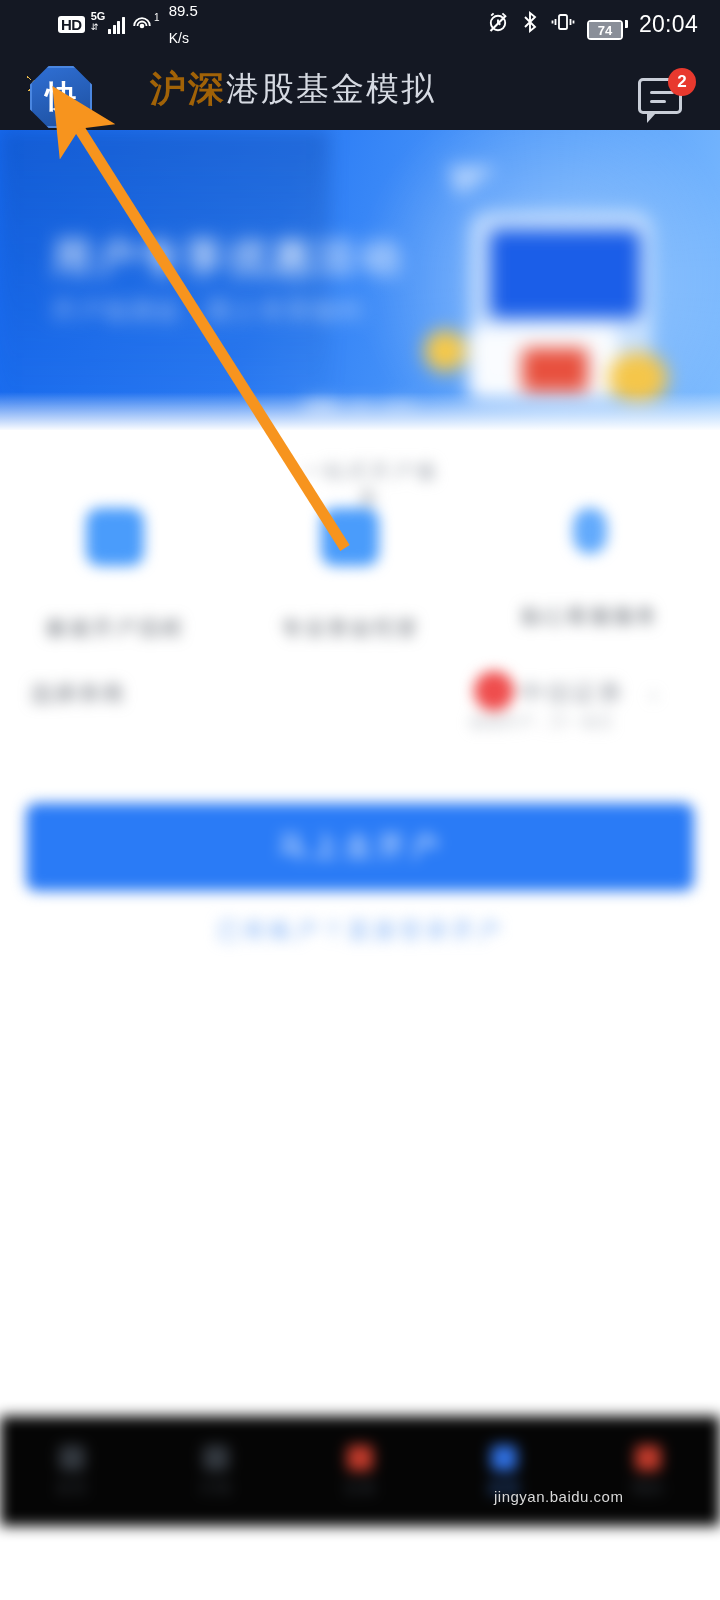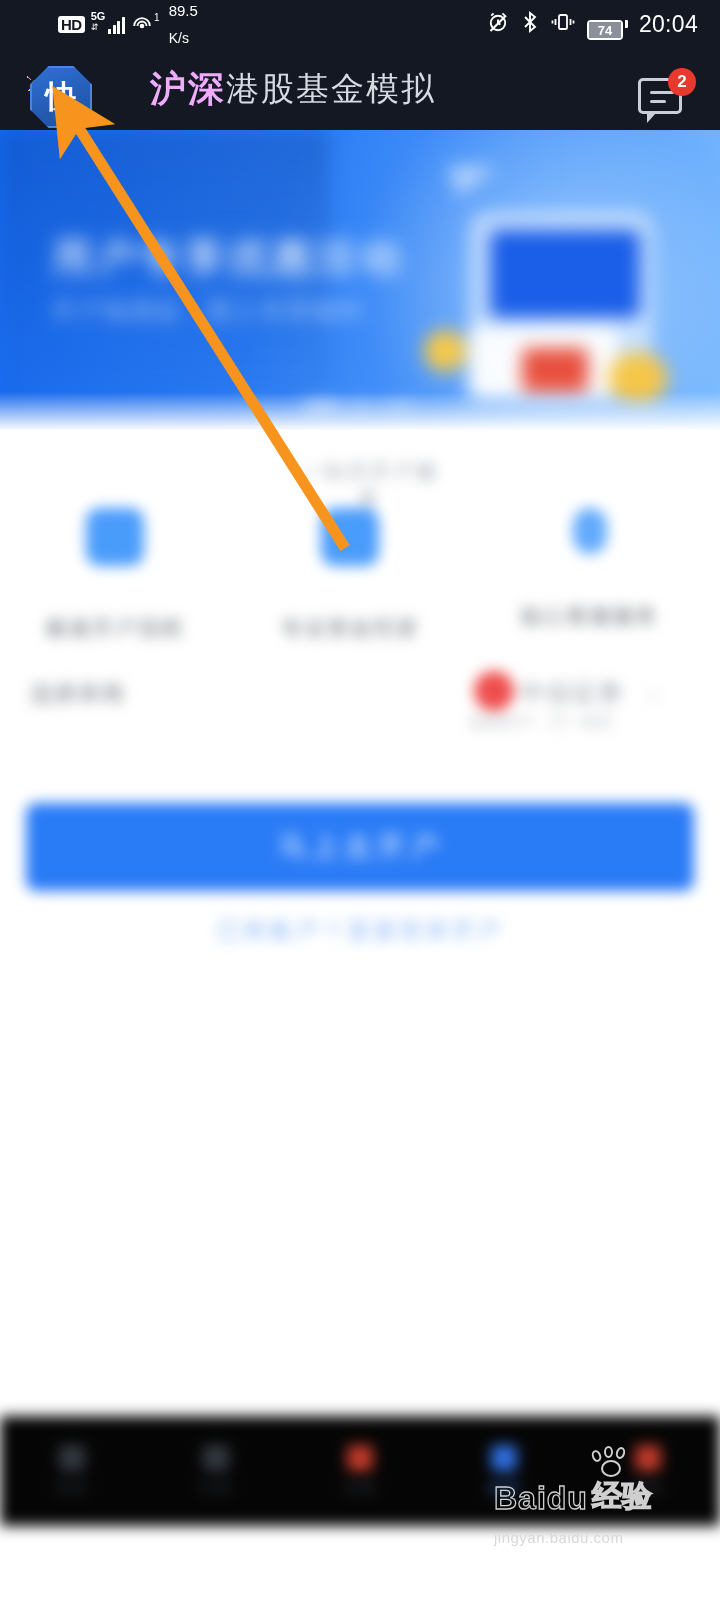--- a/index.html
+++ b/index.html
@@ -72,21 +72,21 @@
   }
   .logo-spark.s1::before{ color:#e8b84a; }
   .logo-spark.s2::before{ color:#49d0c8; }
 
   #nav-tabs{ position:absolute; left:150px; top:0; height:82px; display:flex; align-items:center; }
   .nav-tab{
     font-family:"DejaVu Serif","Liberation Serif",serif;
     font-size:33px; color:#d6dae2; letter-spacing:2px; cursor:pointer;
   }
   .nav-tab + .nav-tab{ }
-  .nav-tab.active{ color:#f0abfc; font-weight:bold; font-size:36px;font-family:Liberation Serif, serif; }
+  .nav-tab.active{ color:#a16207; font-weight:bold; font-size:36px;font-family:Liberation Serif, serif; }
 
   #msg-btn{ position:absolute; right:24px; top:20px; width:62px; height:58px; }
   .msg-bubble{
     position:absolute; left:4px; top:10px; width:44px; height:36px;
     border:3px solid #c9ced8; border-radius:5px;
   }
   .msg-bubble::after{
     content:""; position:absolute; left:6px; bottom:-12px;
     border-left:9px solid #c9ced8; border-bottom:10px solid transparent; border-top:0;
   }
@@ -347,30 +347,20 @@
       <span class="bn-ic"></span>
       <span class="bn-tx">发现</span>
     </div>
     <div class="bn-item">
       <span class="bn-ic dot-red"></span>
       <span class="bn-tx">我的</span>
     </div>
   </div>
 
   <div id="watermark">
-    <div class="wm-main">
-      <span class="wm-paw">
-        <span class="p1"></span>
-          <span class="p2"></span>
-          <span class="p3"></span>
-          <span class="p4"></span>
-      </span>
-      <span class="wm-text">Baidu</span>
-      <span class="wm-cn">经验</span>
-    </div>
     <div class="wm-url">jingyan.baidu.com</div>
   </div>
 </div>
 
 <svg id="annotation-arrow" viewBox="0 0 720 1600">
   <defs>
     <marker id="ah" markerWidth="6" markerHeight="6" refX="3.0" refY="3" orient="auto">
       <path d="M0,0 L6,3 L0,6 L1.4,3 Z" fill="#F7941E"></path>
     </marker>
   </defs>

